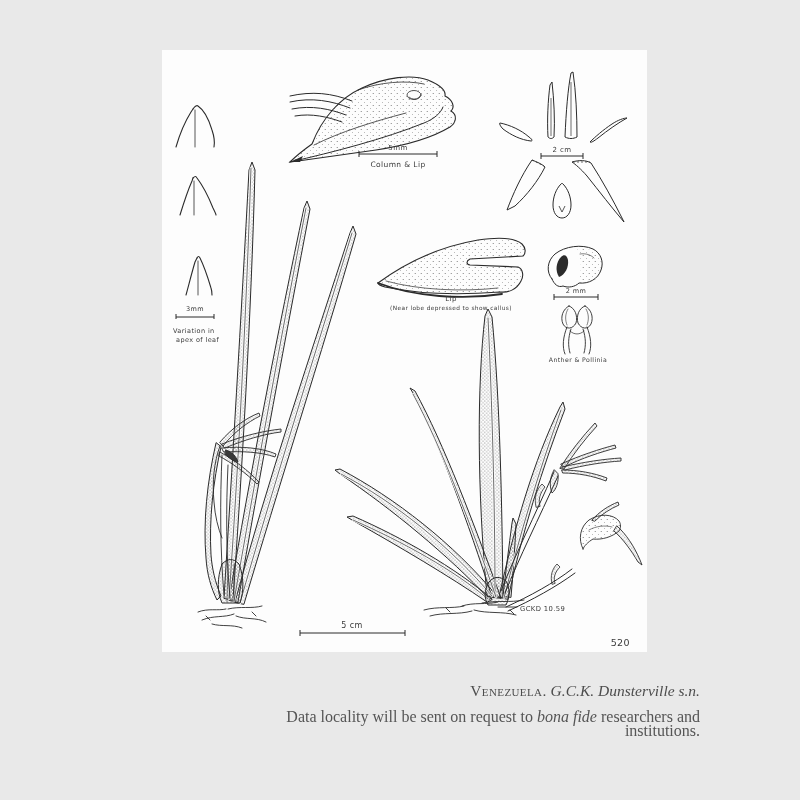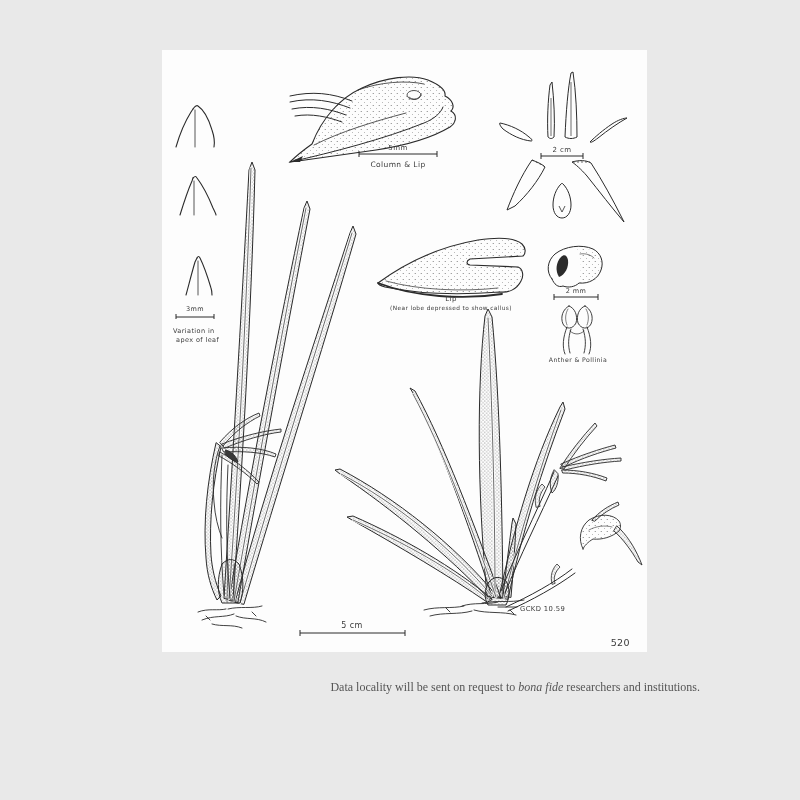--- a/index.html
+++ b/index.html
@@ -15,21 +15,21 @@
   .plate-svg{display:block;width:485px;height:602px;}
   .caption{
     position:absolute;right:100px;top:680px;width:420px;
     text-align:right;color:#4d4d4d;
   }
   .caption .line1{font-size:15.5px;line-height:21px;}
   .caption .line2{font-size:15.5px;line-height:21px;}
   .smallcaps{font-variant:small-caps;letter-spacing:0.4px;}
   .collector{font-style:italic;}
   .caption .note{
-    font-size:12px;line-height:14px;color:#555;
+    margin-top:9px;font-size:16px;line-height:14px;color:#555;
   }
   .note .lat{font-style:italic;}
   
   .plate-svg path, .plate-svg ellipse { vector-effect:none; }
   .hand{
     font-family:"DejaVu Sans", sans-serif;
     fill:#3a3a3a;letter-spacing:0.4px;
   }
 </style>
 </head>
@@ -241,16 +241,18 @@
 
       <g stroke="#2b2b2b" stroke-width="1">
         <path d="M 138,583 L 243,583 M 138,580 L 138,586 M 243,580 L 243,586"></path>
       </g>
       <text class="hand" x="190" y="578" font-size="8" text-anchor="middle">5 cm</text>
       <text class="hand" x="468" y="596" font-size="9.5" text-anchor="end" fill="#4a4a4a">520</text>
     </svg>
   </div>
 
   <div class="caption">
+    <div class="line1"><span class="smallcaps">Venezuela.</span>
+      <span class="collector">G.C.K. Dunsterville s.n.</span></div>
     <div class="note"><span>Data locality will be sent on request to </span><span class="lat">bona fide</span><span> researchers and institutions.</span></div>
   </div>
 
 </div>
 
 </body></html>

